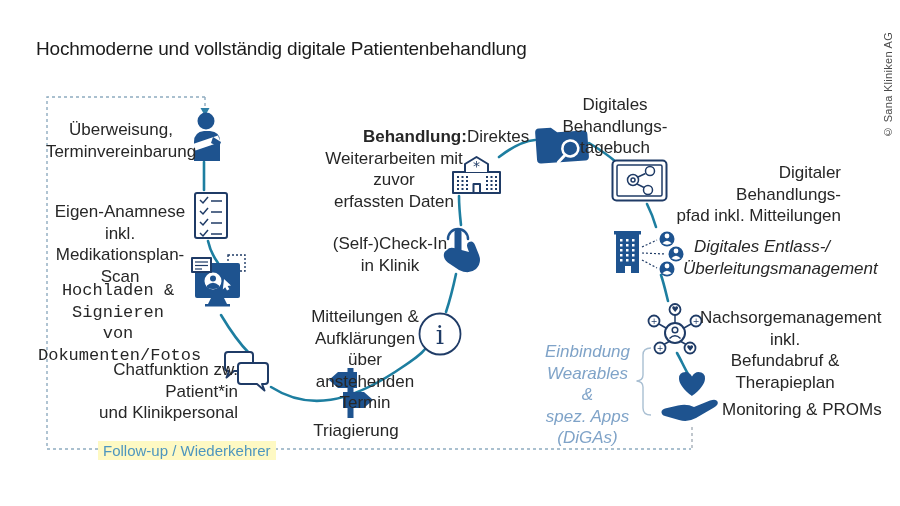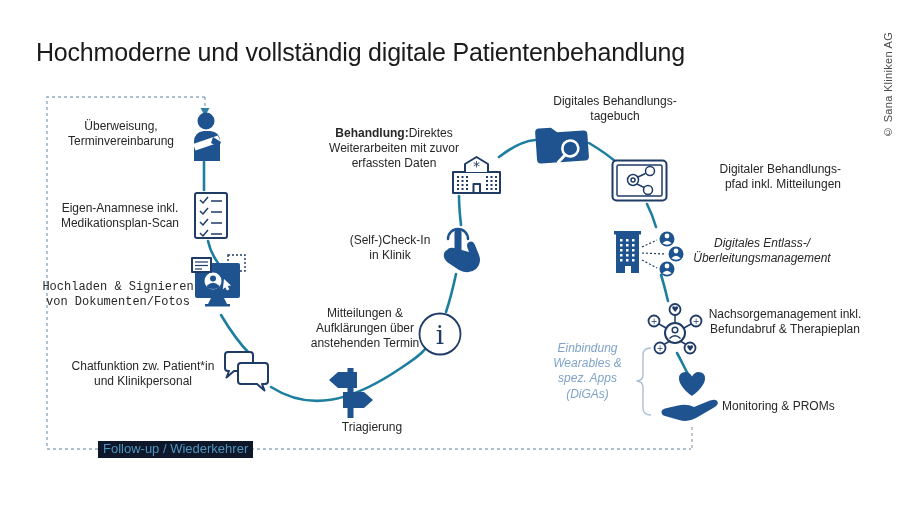--- a/index.html
+++ b/index.html
@@ -2,30 +2,30 @@
 <html><head>
 <meta charset="utf-8">
 <style>
   html,body{margin:0;padding:0;background:#fff;}
   #slide{
     position:relative;width:900px;height:506px;background:#fff;overflow:hidden;
     font-family:"Liberation Sans",sans-serif;
   }
   .title{
     position:absolute;left:36px;top:38px;width:820px;
-    font-size:25px;letter-spacing:-0.2px;color:#1b1b1b;white-space:pre-line;
+    font-size:19px;letter-spacing:-0.2px;color:#1b1b1b;white-space:pre-line;
   }
   .lbl{
-    position:absolute;font-size:12px;line-height:1.27;color:#272727;
+    position:absolute;font-size:17px;line-height:1.27;color:#272727;
     white-space:pre-line;text-align:center;
   }
   .lbl.left{text-align:left;}
-  .lbl b{font-weight:bold;}
+  .lbl b{font-weight:bold;margin-left:45px;}
   .lbl.lightblue{color:#7FA3C8;}
-  .lbl.followup{color:#4E96BE;background:#0f172a;padding:0 5px;font-size:13px;}
+  .lbl.followup{color:#4E96BE;background:#fef9c3;padding:0 5px;font-size:15px;}
   .copyright{
     position:absolute;right:1px;top:8px;height:130px;width:17px;
     writing-mode:vertical-rl;transform:rotate(180deg);
     font-size:11px;color:#4a4a4a;letter-spacing:0.3px;
   }
   svg{position:absolute;left:0;top:0;}
   
   .fb{fill:#1E538F;}
   .ob{fill:#fff;stroke:#1F3B66;stroke-width:2;stroke-linejoin:round;}
   .ol{stroke:#1F3B66;fill:none;stroke-width:1.5;}
@@ -248,23 +248,23 @@
 
   <div class="title">Hochmoderne und vollständig digitale Patientenbehandlung</div>
   <div class="copyright">© Sana Kliniken AG</div>
 
   <div class="lbl" style="left:42px;top:119px;width:158px;">Überweisung,
 Terminvereinbarung</div>
   <div class="lbl" style="left:40px;top:201px;width:160px;">Eigen-Anamnese inkl.
 Medikationsplan-Scan</div>
   <div class="lbl" style="left:38px;top:280px;width:160px;font-family:Liberation Mono, monospace;">Hochladen &amp; Signieren
 von Dokumenten/Fotos</div>
-  <div class="lbl" style="left:48px;top:359px;width:190px;">Chatfunktion zw. Patient*in
+  <div class="lbl" style="left:48px;top:359px;width:190px;text-align:right;">Chatfunktion zw. Patient*in
 und Klinikpersonal</div>
-  <div class="lbl" style="left:322px;top:420px;width:100px;">Triagierung</div>
+  <div class="lbl" style="left:306px;top:420px;width:100px;">Triagierung</div>
   <div class="lbl" style="left:302px;top:306px;width:126px;">Mitteilungen &amp;
 Aufklärungen über
 anstehenden Termin</div>
   <div class="lbl" style="left:326px;top:233px;width:128px;">(Self-)Check-In
 in Klinik</div>
   <div class="lbl" style="left:318px;top:126px;width:152px;"><b>Behandlung:</b><span>Direktes
 Weiterarbeiten mit zuvor
 erfassten Daten</span></div>
   <div class="lbl" style="left:545px;top:94px;width:140px;">Digitales Behandlungs-
 tagebuch</div>

